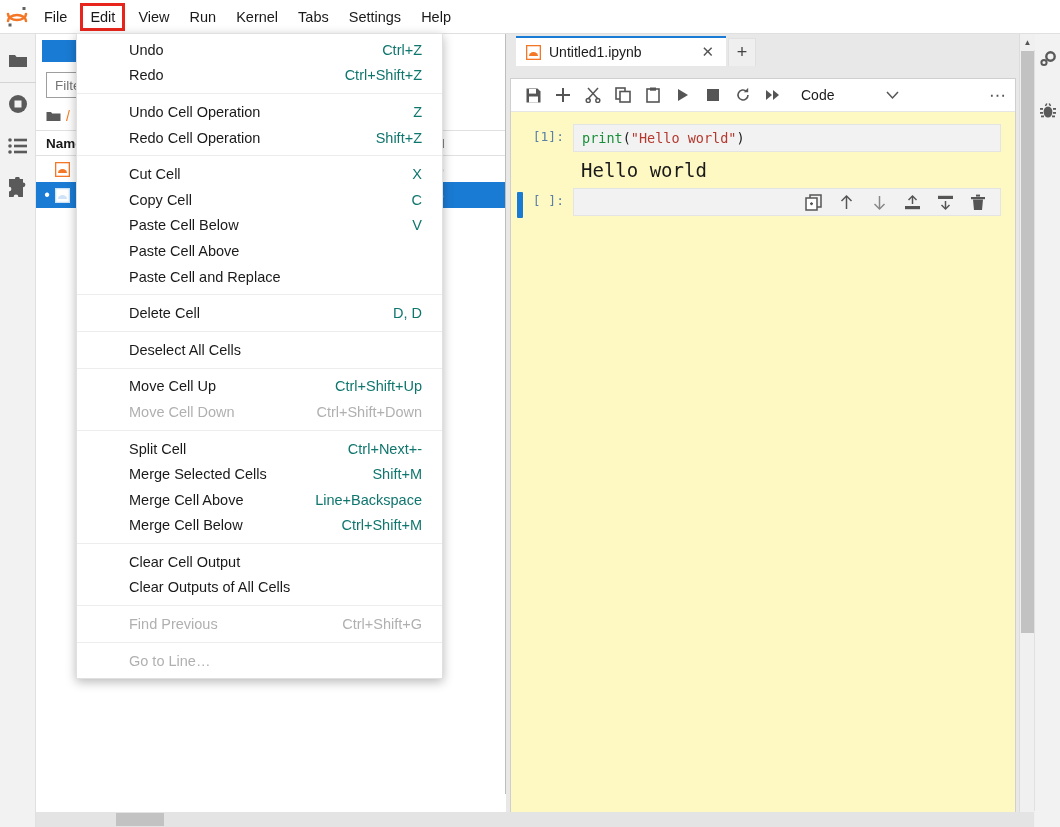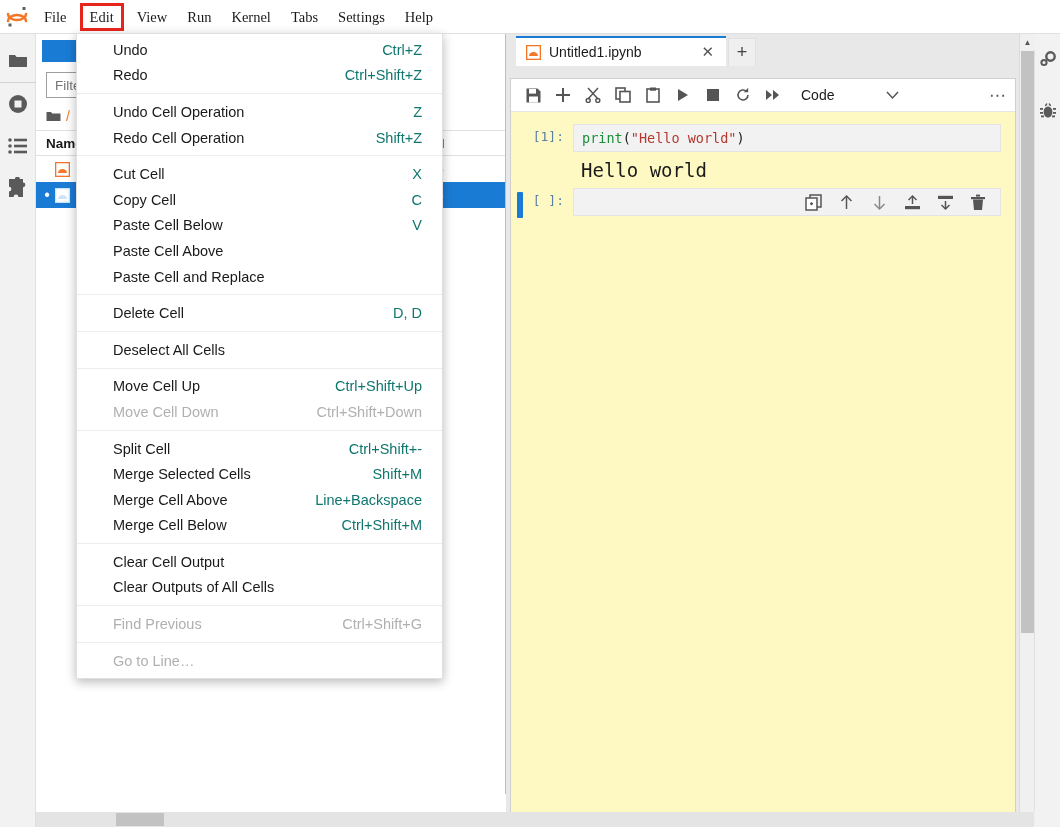--- a/index.html
+++ b/index.html
@@ -75,21 +75,21 @@
   .fb-row .fmod { width: 110px; white-space: nowrap; }
 
   
   .dropdown {
     position: absolute; top: 33px; left: 76px; width: 367px;
     background: #fff; border: 1px solid #e0e0e0;
     box-shadow: 0 3px 10px rgba(0,0,0,0.28); z-index: 60; padding: 3px 0 5px 0;
   }
   .dd-item {
     display: flex; align-items: center; height: 25.6px;
-    padding: 0 20px 0 36px; font-size: 14.5px; color: #1a1a1a;
+    padding: 0 20px 0 52px; font-size: 14.5px; color: #1a1a1a;
   }
   .dd-item .lbl { flex: 1; white-space: nowrap; }
   .dd-item .sc { color: #0f766e; white-space: nowrap; }
   .dd-item.disabled .lbl, .dd-item.disabled .sc { color: #b0b0b0; }
   .dd-sep { height: 1px; background: #ededed; margin: 5px 0; }
 
   
   .notebook {
     position: absolute; top: 34px; left: 506px; width: 528px; height: 793px;
     background: #e8e8e8;
@@ -195,21 +195,21 @@
 
   <div class="menubar">
     <div class="jp-logo">
       <svg width="22" height="22" viewBox="0 0 22 22">
         <path d="M2,8 A9,6 0 0,0 20,8" fill="none" stroke="#f37726" stroke-width="2.6" stroke-linecap="round"></path>
         <path d="M2,15 A9,6 0 0,1 20,15" fill="none" stroke="#f37726" stroke-width="2.6" stroke-linecap="round"></path>
         <rect x="16.5" y="1" width="3" height="3" fill="#616161"></rect>
         <rect x="2.5" y="17.5" width="3" height="3" fill="#616161"></rect>
       </svg>
     </div>
-    <div id="menubar-items" style="display:flex;align-items:center;font-family:Liberation Serif, serif;">
+    <div id="menubar-items" style="display:flex;align-items:center;">
         <div class="menu-item">File</div>
         <div class="menu-item highlighted">Edit</div>
         <div class="menu-item">View</div>
         <div class="menu-item">Run</div>
         <div class="menu-item">Kernel</div>
         <div class="menu-item">Tabs</div>
         <div class="menu-item">Settings</div>
         <div class="menu-item">Help</div>
       </div>
   </div>
@@ -341,21 +341,21 @@
         <span class="lbl">Move Cell Up</span>
         <span class="sc">Ctrl+Shift+Up</span>
       </div>
       <div class="dd-item disabled">
         <span class="lbl">Move Cell Down</span>
         <span class="sc">Ctrl+Shift+Down</span>
       </div>
       <div class="dd-sep"></div>
       <div class="dd-item">
         <span class="lbl">Split Cell</span>
-        <span class="sc">Ctrl+Shift+-</span>
+        <span class="sc">Ctrl+Next+-</span>
       </div>
       <div class="dd-item">
         <span class="lbl">Merge Selected Cells</span>
         <span class="sc">Shift+M</span>
       </div>
       <div class="dd-item">
         <span class="lbl">Merge Cell Above</span>
         <span class="sc">Line+Backspace</span>
       </div>
       <div class="dd-item">

